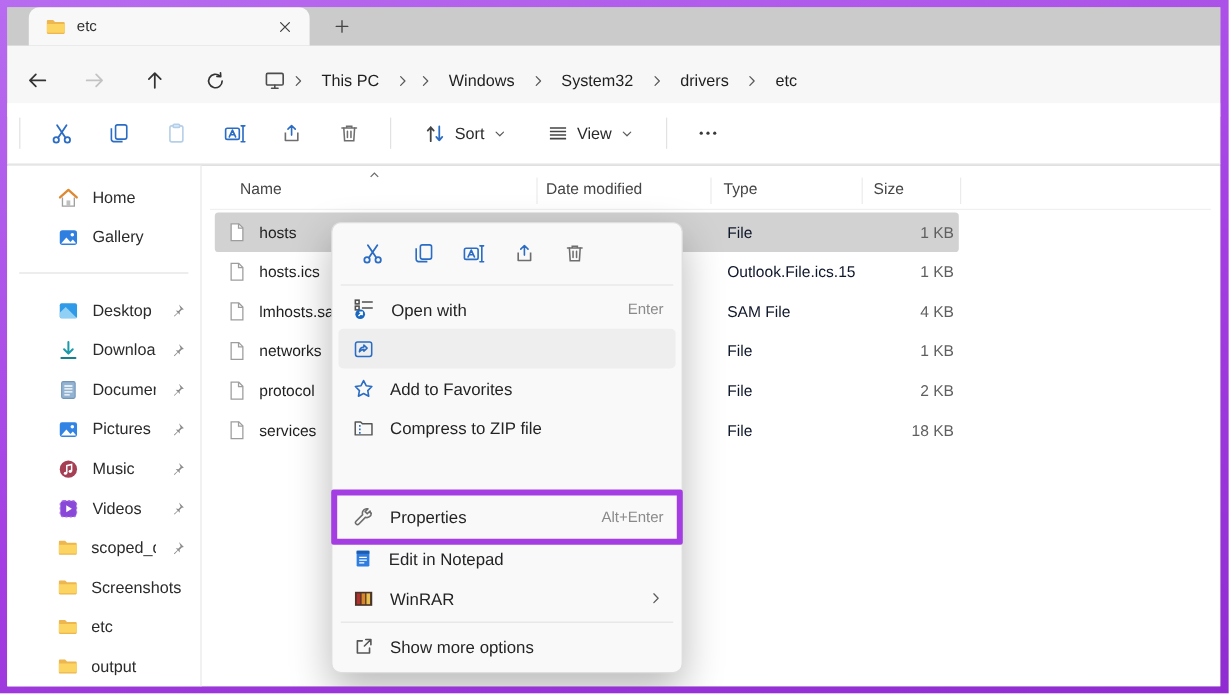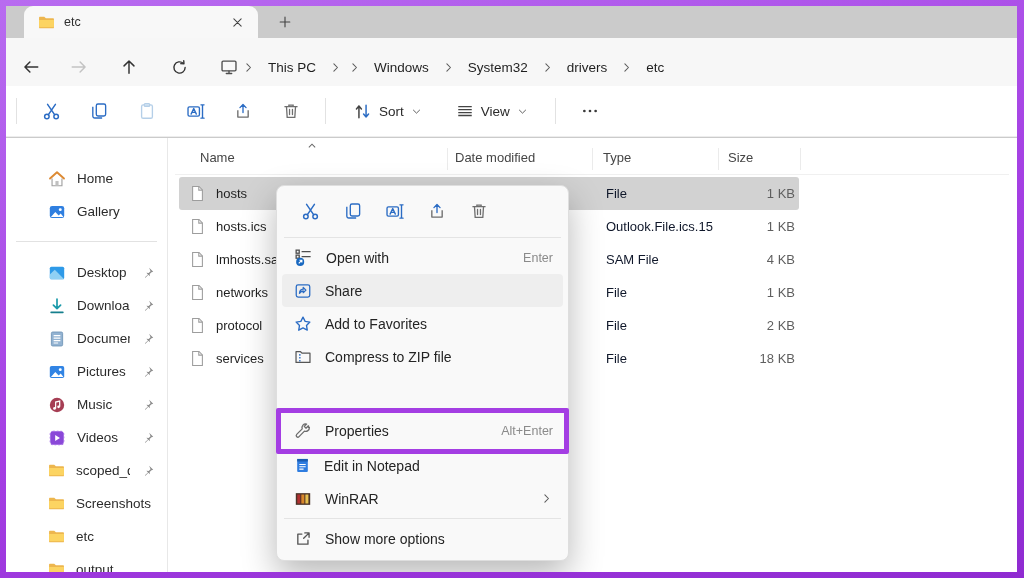--- a/index.html
+++ b/index.html
@@ -40,21 +40,21 @@
   .tb-new-label { font-size:13.5px; color:#2a2a2a; }
   .tb-sep { width:1px; height:26px; background:#e2e2e2; margin:0 10px; }
   .tb-btn { width:36px; height:34px; display:flex; align-items:center; justify-content:center;
             border-radius:5px; margin:0 6px; }
   .tb-group { display:flex; align-items:center; gap:7px; padding:6px 9px; border-radius:5px; margin:0 8px; }
   .tb-group-label { font-size:13.5px; color:#2a2a2a; }
 
   
   .content { position:absolute; left:0; top:132px; right:0; bottom:0; background:#ffffff; }
   .sidebar { position:absolute; left:0; top:0; width:162px; bottom:0; background:#fff;
-             border-right:1px solid #e8e8e8; padding-top:24px; overflow:hidden; }
+             border-right:1px solid #e8e8e8; padding-top:10px; overflow:hidden; }
   .side-item { height:33px; display:flex; align-items:center; padding:0 8px 0 38px; gap:11px;
                border-radius:5px; margin:0 4px; }
   .side-label { font-size:13.5px; color:#2b2b2b; flex:1; white-space:nowrap; overflow:hidden; max-width:86px; }
   .side-divider { height:1px; background:#e2e2e2; margin:13px 10px 14px 10px; }
   .pin { flex:0 0 auto; }
 
   
   .filearea { position:absolute; left:169px; top:0; right:0; bottom:0; }
   .list-header { position:absolute; left:0; top:8px; height:26px; right:8px; }
   .col-label { position:absolute; top:4px; font-size:13px; color:#454545; }
@@ -622,21 +622,20 @@
         </div>
         <div class="menu-item hover">
           <span class="icon">
             <svg width="18" height="18" viewBox="0 0 16 16">
               <g fill="none" stroke="#2b6cc4" stroke-width="1.15" stroke-linejoin="round">
                 <rect x="2" y="2.6" width="12" height="10.8" rx="1.6"></rect>
                 <path d="M10.6 7.2L8.2 4.9v1.5c-2.2.2-3.2 1.8-3.3 3.6 1-1.3 2-1.9 3.3-2v1.5z"></path>
               </g>
             </svg>
           </span>
-          <span class="mi-label">Share</span>
           <span class="mi-end"></span>
         </div>
         <div class="menu-item">
           <span class="icon">
             <svg width="18" height="18" viewBox="0 0 16 16">
               <path d="M8 1.9l1.9 3.8 4.2.6-3 3 .7 4.2L8 11.5l-3.8 2 .7-4.2-3-3 4.2-.6z" fill="none" stroke="#2b6cc4" stroke-width="1.2" stroke-linejoin="round"></path>
             </svg>
           </span>
           <span class="mi-label">Add to Favorites</span>
           <span class="mi-end"></span>

